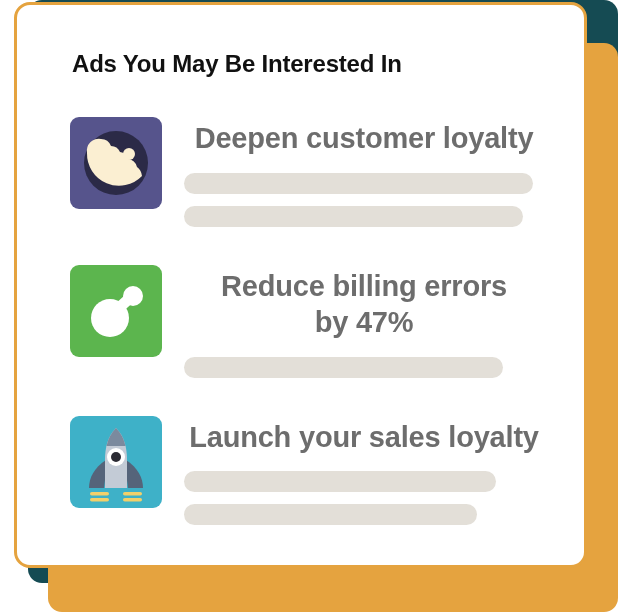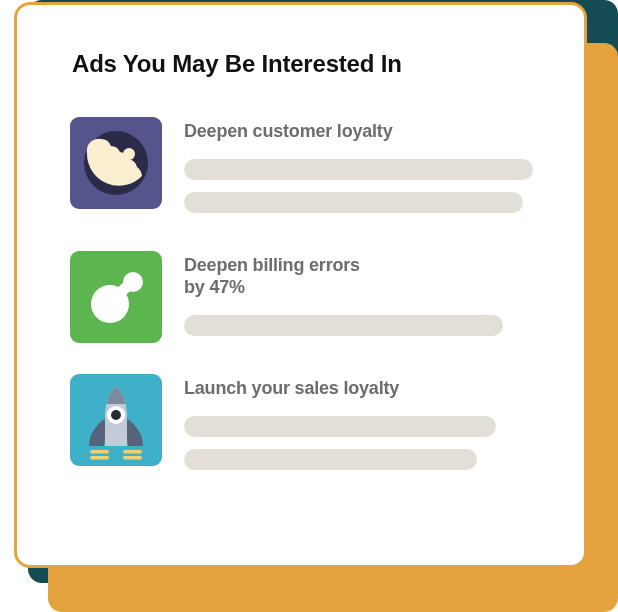--- a/index.html
+++ b/index.html
@@ -83,27 +83,28 @@
     flex: 0 0 auto;
     position: relative;
     overflow: hidden;
   }
   .ad-body {
     margin-left: 22px;
     padding-top: 3px;
     flex: 1 1 auto;
   }
   .ad-heading {
-    font-size: 18px;
+    font-size: 29px;
     font-weight: bold;
     color: #6D6D6D;
     line-height: 1.26;
     letter-spacing: -0.2px;
     margin: 0 0 16px 0;
     max-width: 360px;
+    text-align: center;
   }
   .bar {
     height: 21px;
     border-radius: 11px;
     background: #E3DFD8;
     margin-bottom: 12px;
   }
 
   
   .icon-svg { display: block; width: 100%; height: 100%; }
@@ -142,21 +143,21 @@
 
       <div class="ad-item" style="margin-top:26px;">
         <div class="ad-thumb" style="background:#5CB54E;">
           <svg class="icon-svg" viewBox="0 0 92 92">
             <path d="M39 52 L62 31" stroke="#FFFFFF" stroke-width="11" stroke-linecap="round"></path>
             <circle cx="40" cy="53" r="19" fill="#FFFFFF"></circle>
             <circle cx="63" cy="31" r="10" fill="#FFFFFF"></circle>
           </svg>
         </div>
         <div class="ad-body">
-          <div class="ad-heading"><span>Deepen billing errors</span><br><span>by 47%</span></div>
+          <div class="ad-heading"><span>Reduce billing errors</span><br><span>by 47%</span></div>
           <div class="bar" style="width:319px;"></div>
         </div>
       </div>
 
       <div class="ad-item" style="margin-top:26px;">
         <div class="ad-thumb" style="background:#3EB1C8;">
           <svg class="icon-svg" viewBox="0 0 92 92">
 
             <path d="M36 44 C24 52 19 62 19 72 L34 72 L36 56 Z" fill="#55647A"></path>
             <path d="M56 44 C68 52 73 62 73 72 L58 72 L56 56 Z" fill="#55647A"></path>

